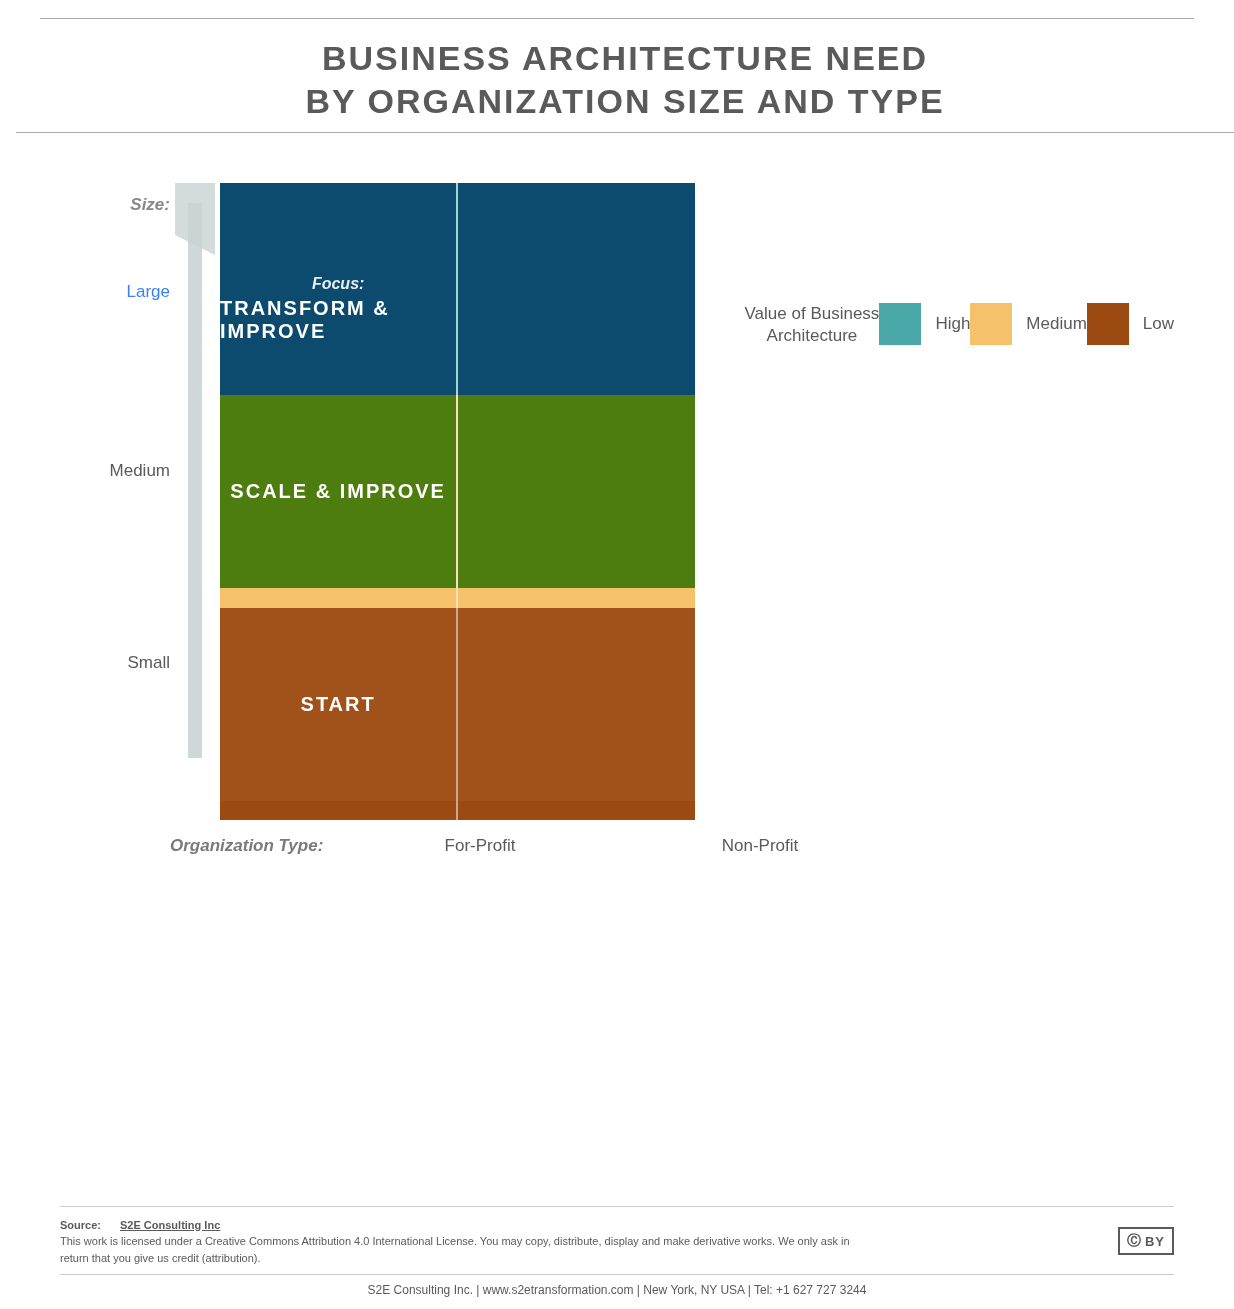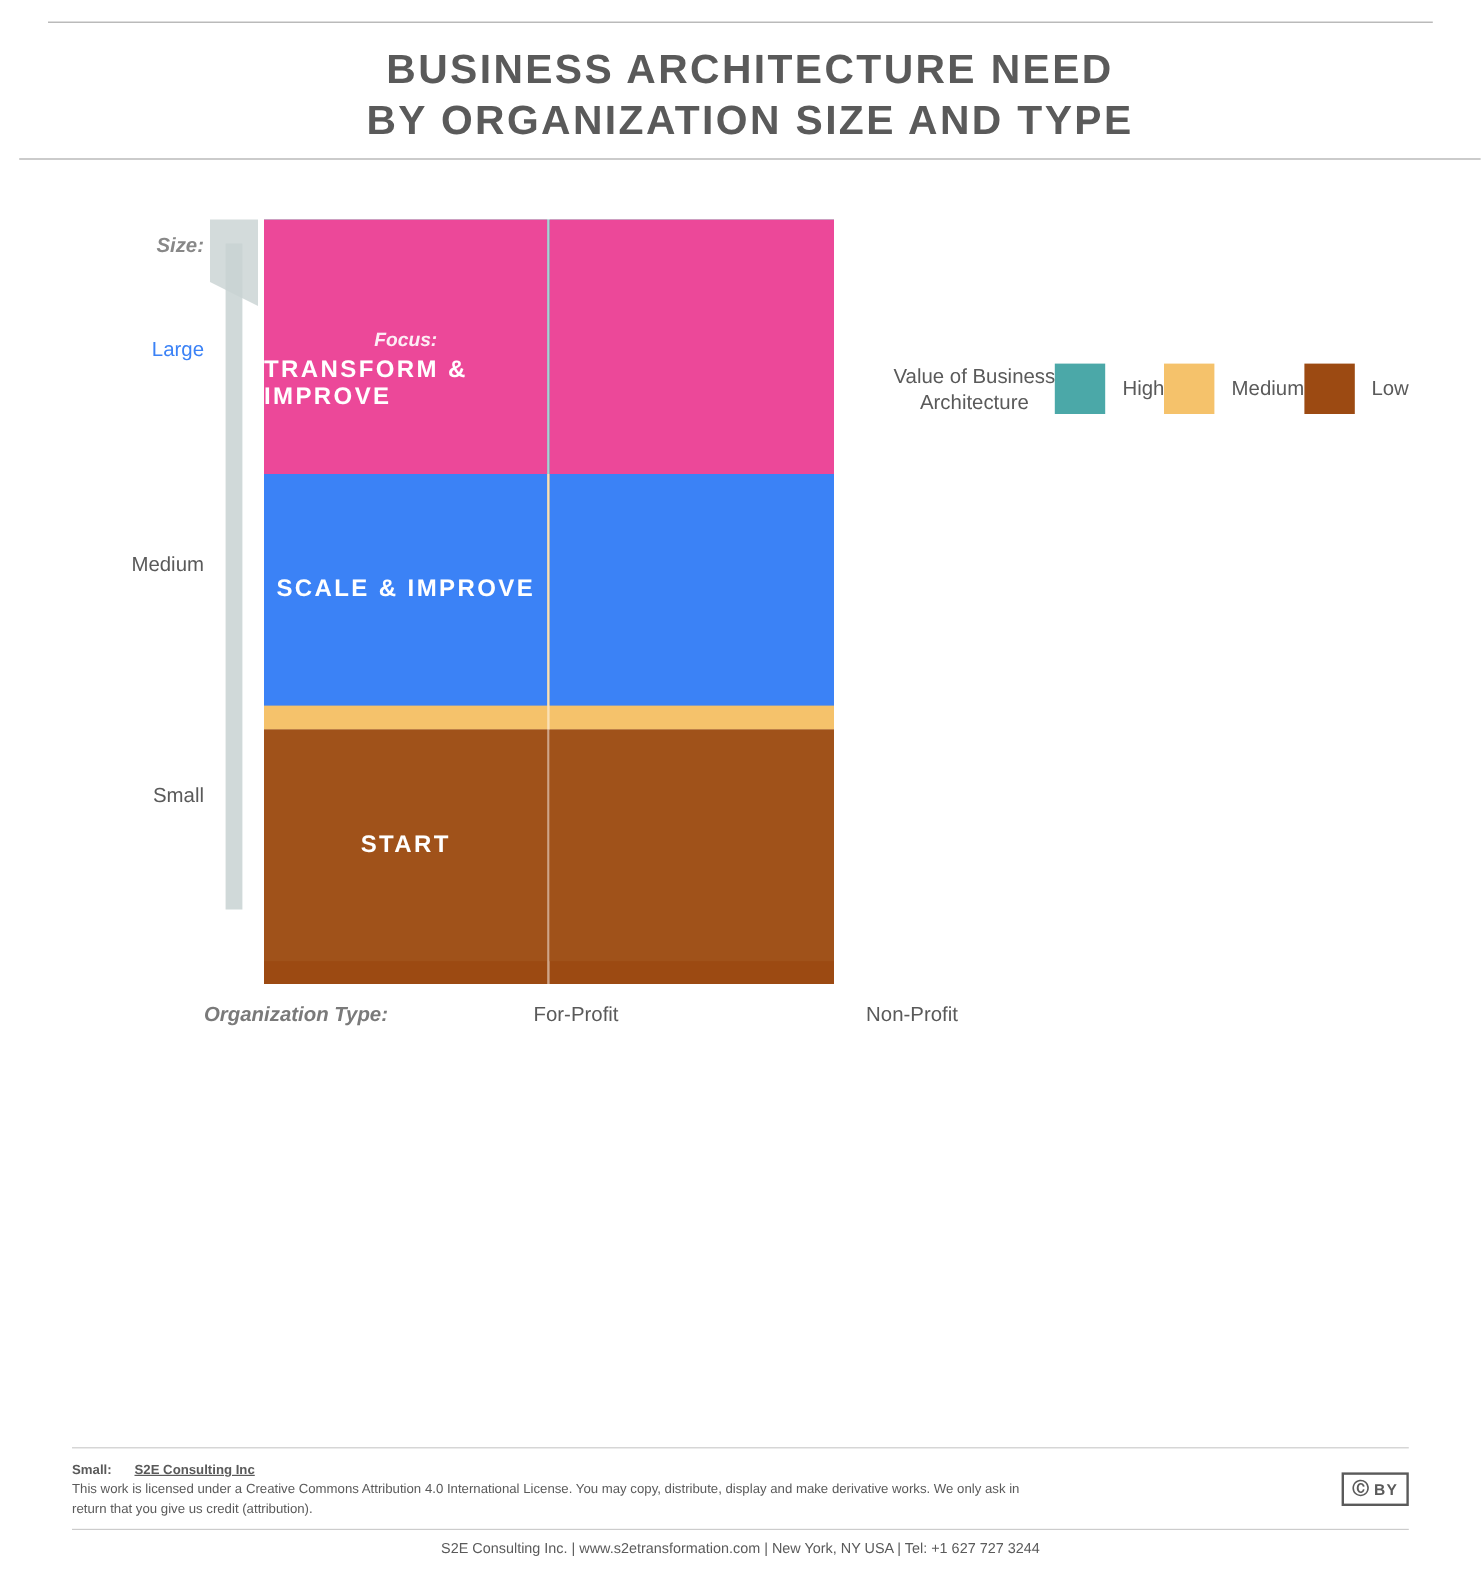--- a/index.html
+++ b/index.html
@@ -55,31 +55,31 @@
       position: relative;
     }
 
     .grid-col {
       display: flex;
       flex-direction: column;
       flex: 1;
     }
 
     .cell-top {
-      background: #ec4899;
+      background: #0c4a6e;
       display: flex;
       flex-direction: column;
       align-items: center;
       justify-content: center;
       height: 251px;
       flex: none;
     }
 
     .cell-mid {
-      background: #3b82f6;
+      background: #4d7c0f;
       display: flex;
       flex-direction: column;
       align-items: center;
       justify-content: center;
       height: 193px;
       flex: none;
     }
 
     .cell-bot {
       background: #8b4513;
@@ -381,21 +381,21 @@
     <span class="x-label-for-profit">For-Profit</span>
     <span class="x-label-non-profit">Non-Profit</span>
   </div>
 
 </div>
 
 <div class="footer-section" style="margin-top: 80px;">
   <div class="footer-rule-top"></div>
   <div class="source-line">
     <div class="source-text-block">
-      <span class="source-bold">Small: </span><span class="source-bold source-link">S2E Consulting Inc</span><br>
+      <span class="source-bold">Source: </span><span class="source-bold source-link">S2E Consulting Inc</span><br>
       <span>This work is licensed under a Creative Commons Attribution 4.0 International License. You may copy, distribute, display and make derivative works. We only ask in return that you give us credit (attribution).</span>
     </div>
     <div class="cc-badge">
       <span style="font-size:14px;">Ⓒ</span>
       <span style="font-size:13px; letter-spacing:1px;">BY</span>
     </div>
   </div>
   <div class="footer-bottom-rule"></div>
   <div class="footer-bottom-text">S2E Consulting Inc.  |  www.s2etransformation.com  |  New York, NY USA  |  Tel: +1 627 727 3244</div>
 </div>

